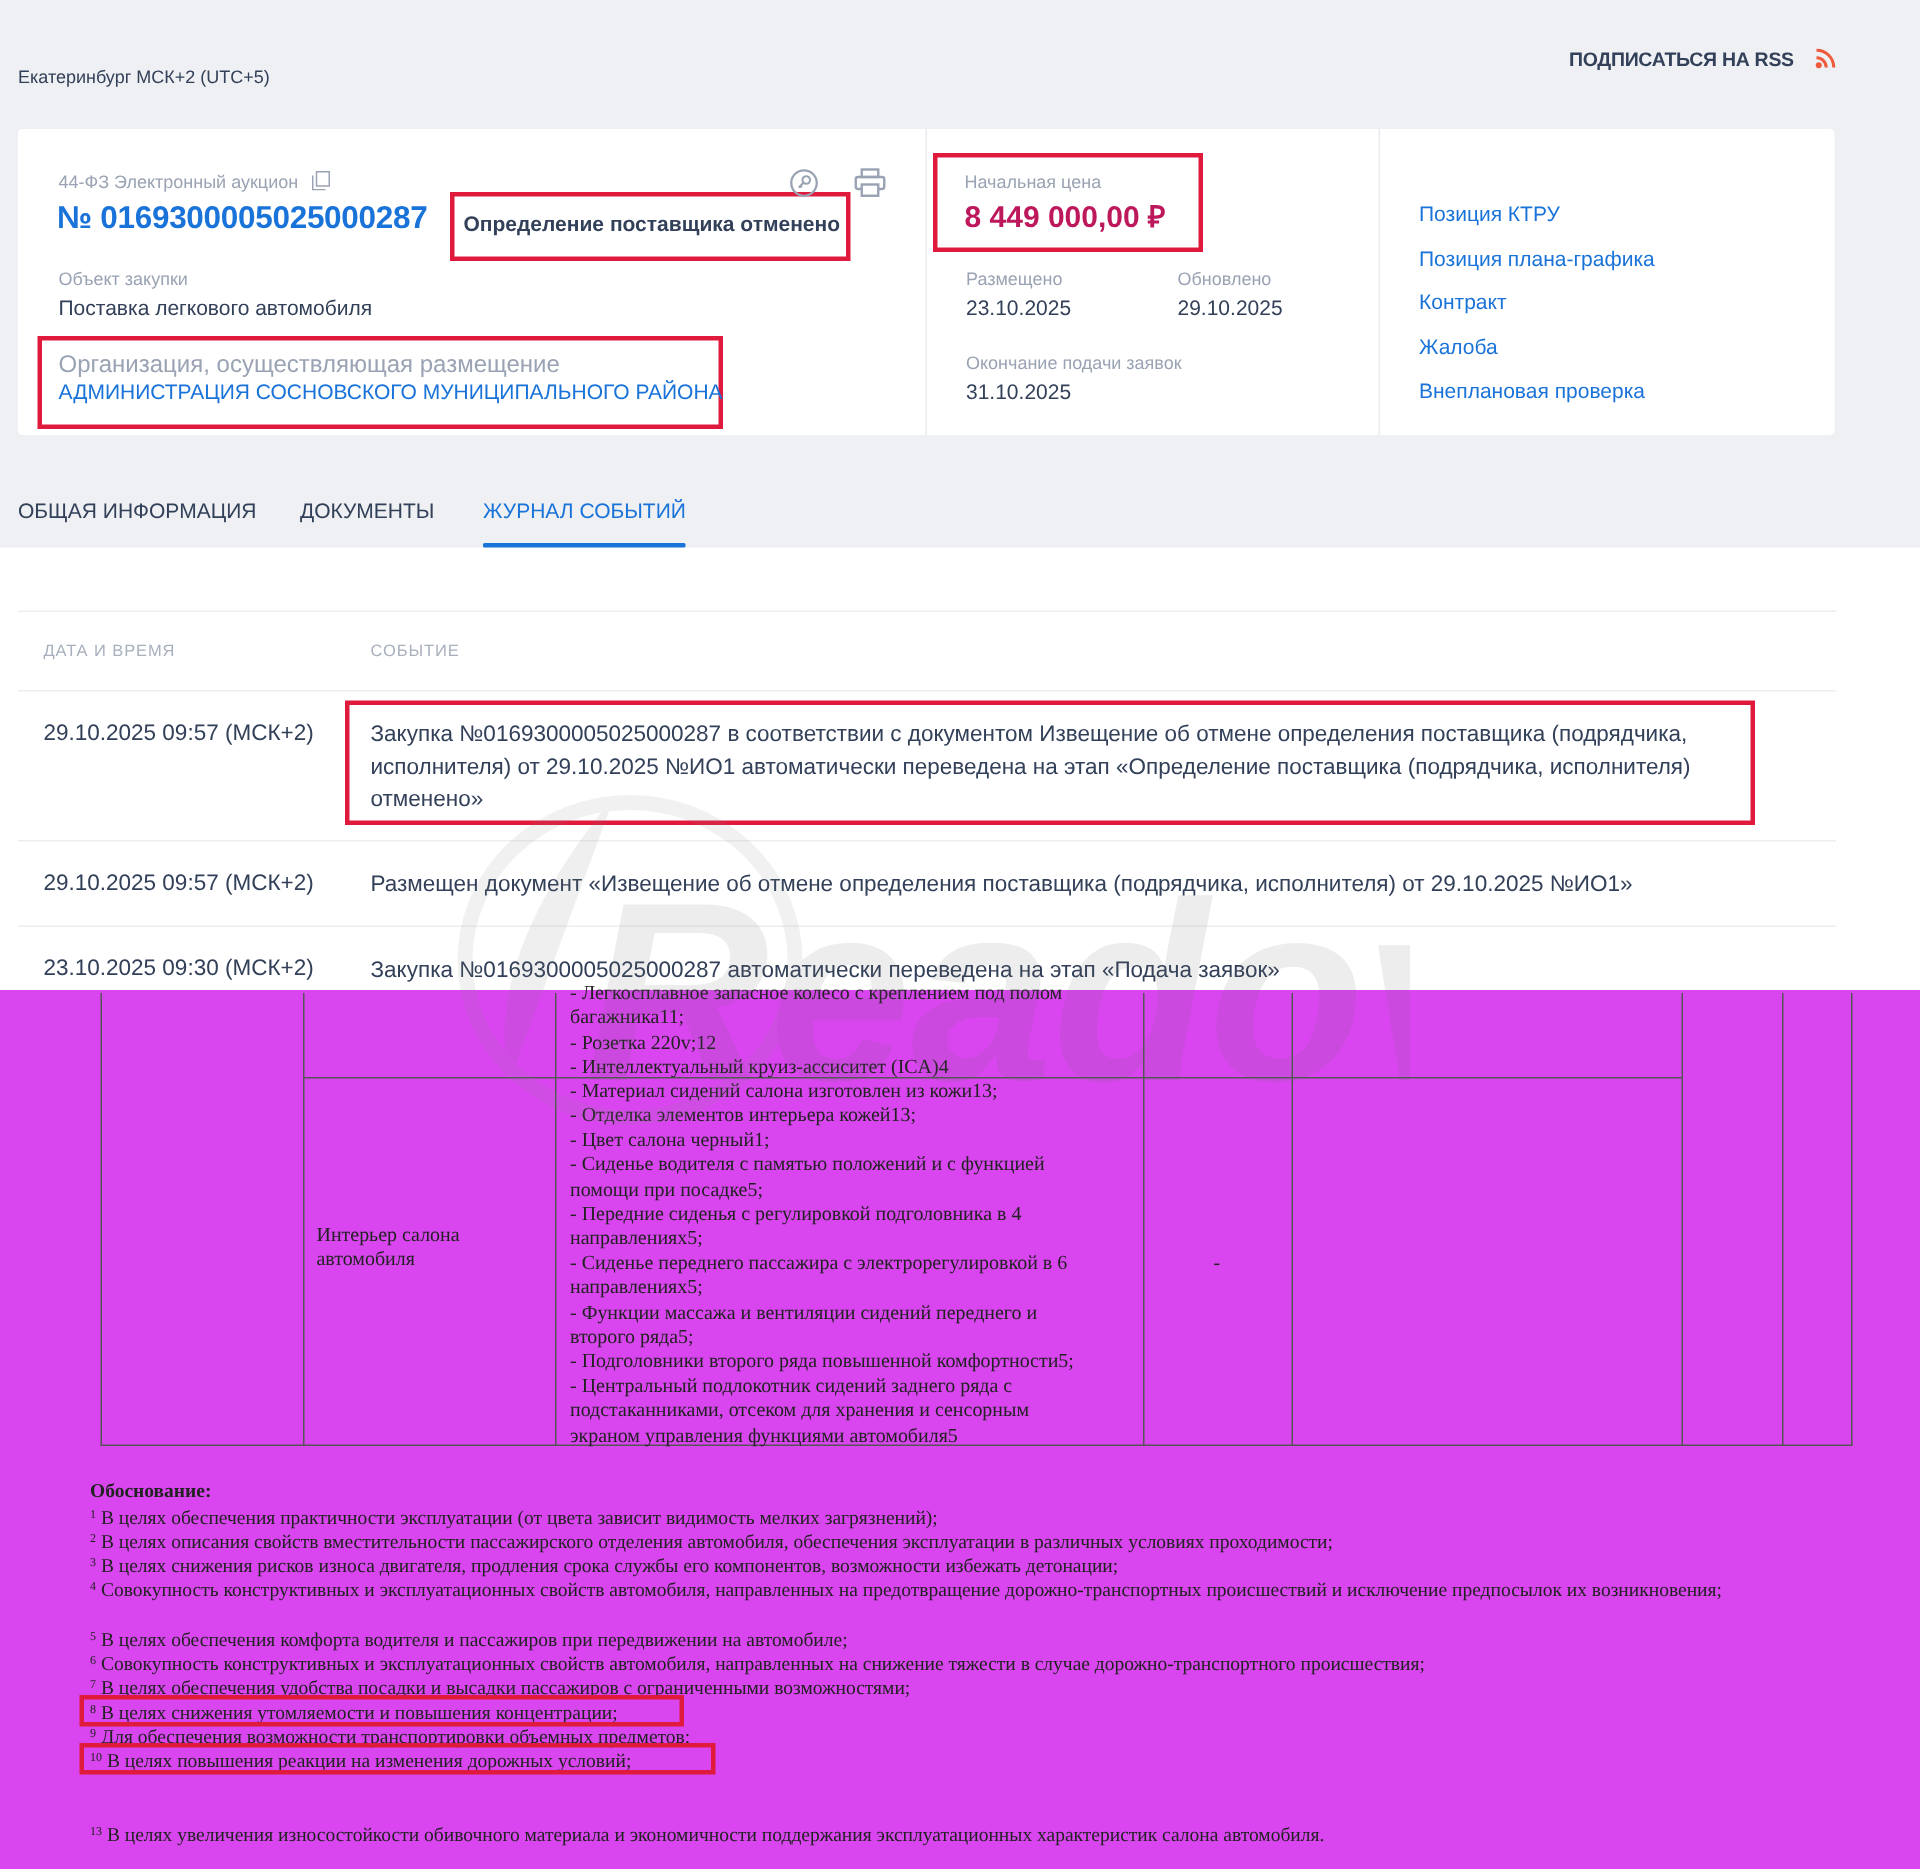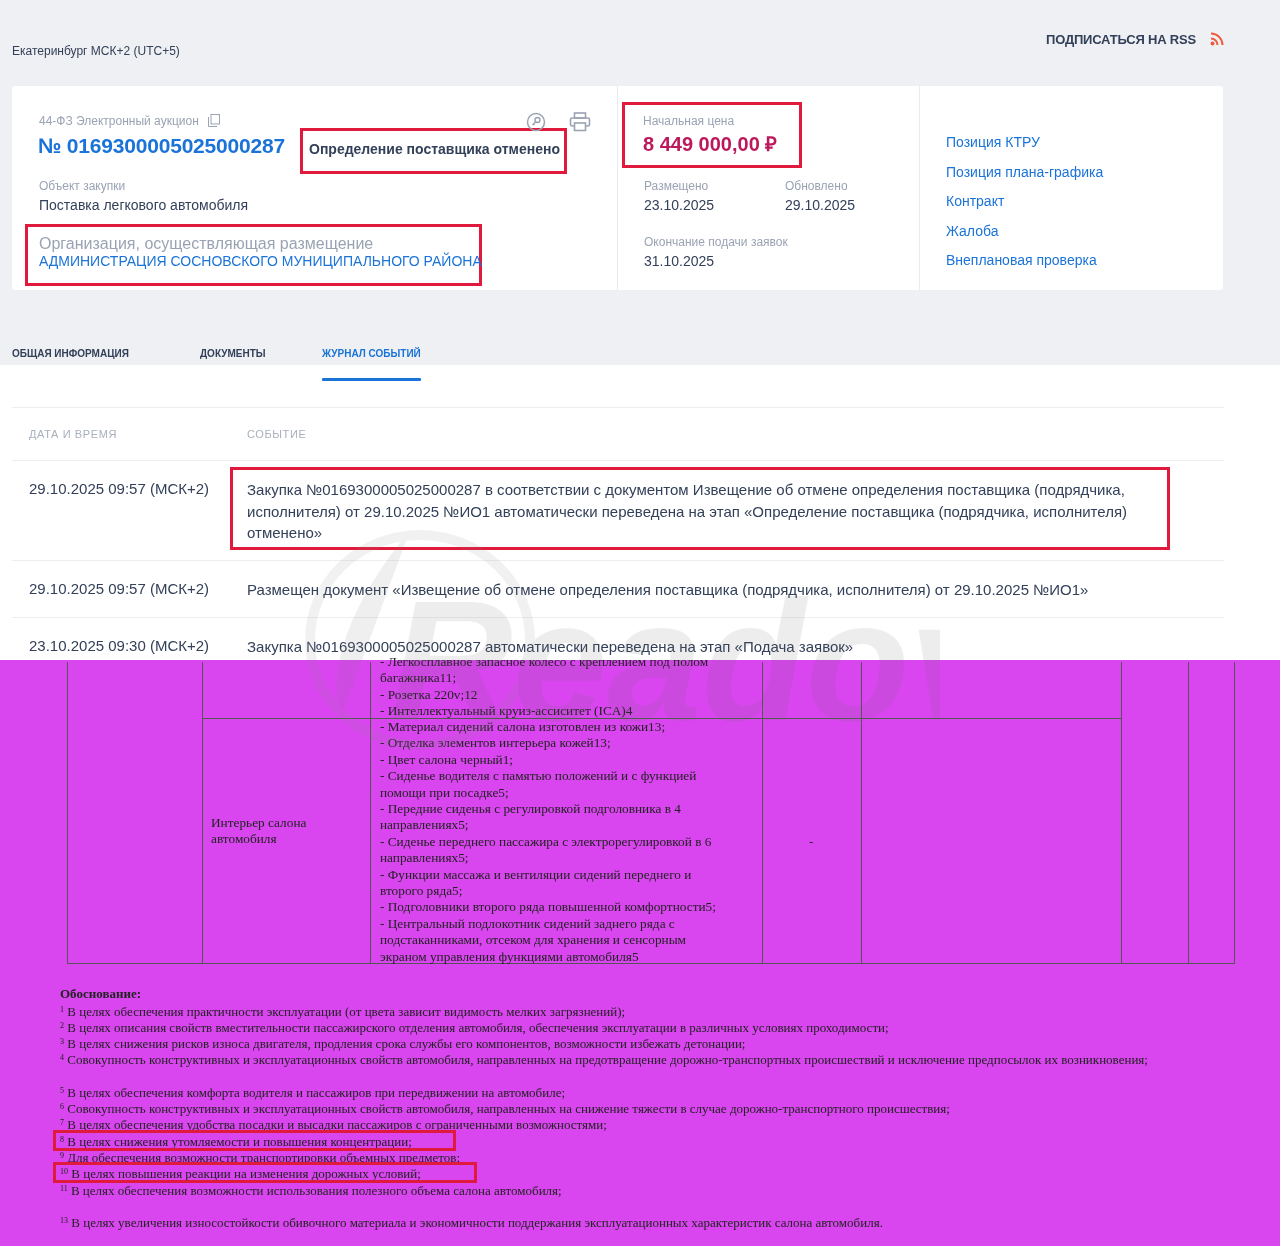--- a/index.html
+++ b/index.html
@@ -32,21 +32,21 @@
   .price-box { position: absolute; left: 610px; top: 16px; width: 180px; height: 66px; border: 3px solid #e01a3c; }
   .price-label { position: absolute; left: 631px; top: 28px; font-size: 12px; color: #9aa3b3; }
   .price-value { position: absolute; left: 631px; top: 44px; font-size: 20px; font-weight: bold; color: #be185d; }
   .meta-label { position: absolute; font-size: 12px; color: #9aa3b3; }
   .meta-value { position: absolute; font-size: 14px; color: #334059; }
 
   .links { position: absolute; left: 934px; top: 46px; }
   .links a { display: block; font-size: 14px; color: #1a73d9; text-decoration: none; height: 29.6px; line-height: 20px; cursor: pointer; }
 
   .tabs { position: absolute; left: 12px; top: 332px; height: 33px; }
-  .tab { position: absolute; top: 16px; font-size: 10px; font-weight: bold; color: #334059; white-space: nowrap; cursor: pointer; height: 33px; }
+  .tab { position: absolute; top: 0; font-size: 14px; font-weight: normal; color: #334059; white-space: nowrap; cursor: pointer; height: 33px; }
   .tab.active { color: #1a73d9; }
   .tab.active::after { content: ""; position: absolute; left: 0; right: 0; bottom: 0; height: 3px; background: #1a73d9; border-radius: 1px; }
 
   .log { position: absolute; left: 12px; top: 407px; width: 1212px; }
   .log .hdr-line { position: absolute; left: 0; top: 0; width: 1212px; height: 1px; background: #eceef1; }
   .log .hdr { position: absolute; top: 21px; font-size: 11px; color: #a8b0bd; letter-spacing: 0.6px; }
   .log .row-line { position: absolute; left: 0; width: 1212px; height: 1px; background: #eceef1; }
   .log .date { position: absolute; left: 17px; font-size: 15px; color: #334059; }
   .log .event { position: absolute; left: 235px; width: 920px; font-size: 15px; line-height: 21.5px; color: #334059; }
   .event-box { position: absolute; left: 230px; top: 467px; width: 940px; height: 83px; border: 3px solid #e01a3c; }
@@ -195,21 +195,20 @@
   <div class="foot" style="top:342px"><sup>1</sup> <span>В целях обеспечения практичности эксплуатации (от цвета зависит видимость мелких загрязнений);</span></div>
   <div class="foot" style="top:358px"><sup>2</sup> <span>В целях описания свойств вместительности пассажирского отделения автомобиля, обеспечения эксплуатации в различных условиях проходимости;</span></div>
   <div class="foot" style="top:374px"><sup>3</sup> <span>В целях снижения рисков износа двигателя, продления срока службы его компонентов, возможности избежать детонации;</span></div>
   <div class="foot" style="top:390px;text-align:justify"><sup>4</sup> <span>Совокупность конструктивных и эксплуатационных свойств автомобиля, направленных на предотвращение дорожно-транспортных происшествий и исключение предпосылок их возникновения;</span></div>
   <div class="foot" style="top:423px"><sup>5</sup> <span>В целях обеспечения комфорта водителя и пассажиров при передвижении на автомобиле;</span></div>
   <div class="foot" style="top:439px"><sup>6</sup> <span>Совокупность конструктивных и эксплуатационных свойств автомобиля, направленных на снижение тяжести в случае дорожно-транспортного происшествия;</span></div>
   <div class="foot" style="top:455px"><sup>7</sup> <span>В целях обеспечения удобства посадки и высадки пассажиров с ограниченными возможностями;</span></div>
   <div class="foot" style="top:472px"><sup>8</sup> <span>В целях снижения утомляемости и повышения концентрации;</span></div>
   <div class="foot" style="top:488px"><sup>9</sup> <span>Для обеспечения возможности транспортировки объемных предметов;</span></div>
   <div class="foot" style="top:504px"><sup>10</sup> <span>В целях повышения реакции на изменения дорожных условий;</span></div>
-  <div class="foot" style="top:521px"><sup>11</sup> <span>В целях обеспечения возможности использования полезного объема салона автомобиля;</span></div>
   <div class="foot" style="top:553px"><sup>13</sup> <span>В целях увеличения износостойкости обивочного материала и экономичности поддержания эксплуатационных характеристик салона автомобиля.</span></div>
 
   <div class="foot-box" style="left:53px;top:470px;width:403px;height:21px"></div>
   <div class="foot-box" style="left:53px;top:502px;width:424px;height:21px"></div>
 </div>
 
 <svg class="watermark" viewBox="0 0 640 230">
   <path d="M110 10 L40 200 Q20 120 110 10 Z" fill="#777"></path>
   <ellipse cx="120" cy="120" rx="110" ry="105" fill="none" stroke="#888" stroke-width="10"></ellipse>
   <text x="90" y="200" font-family="Liberation Sans, sans-serif" font-size="170" font-style="italic" font-weight="bold" fill="#666">Readovka</text>

